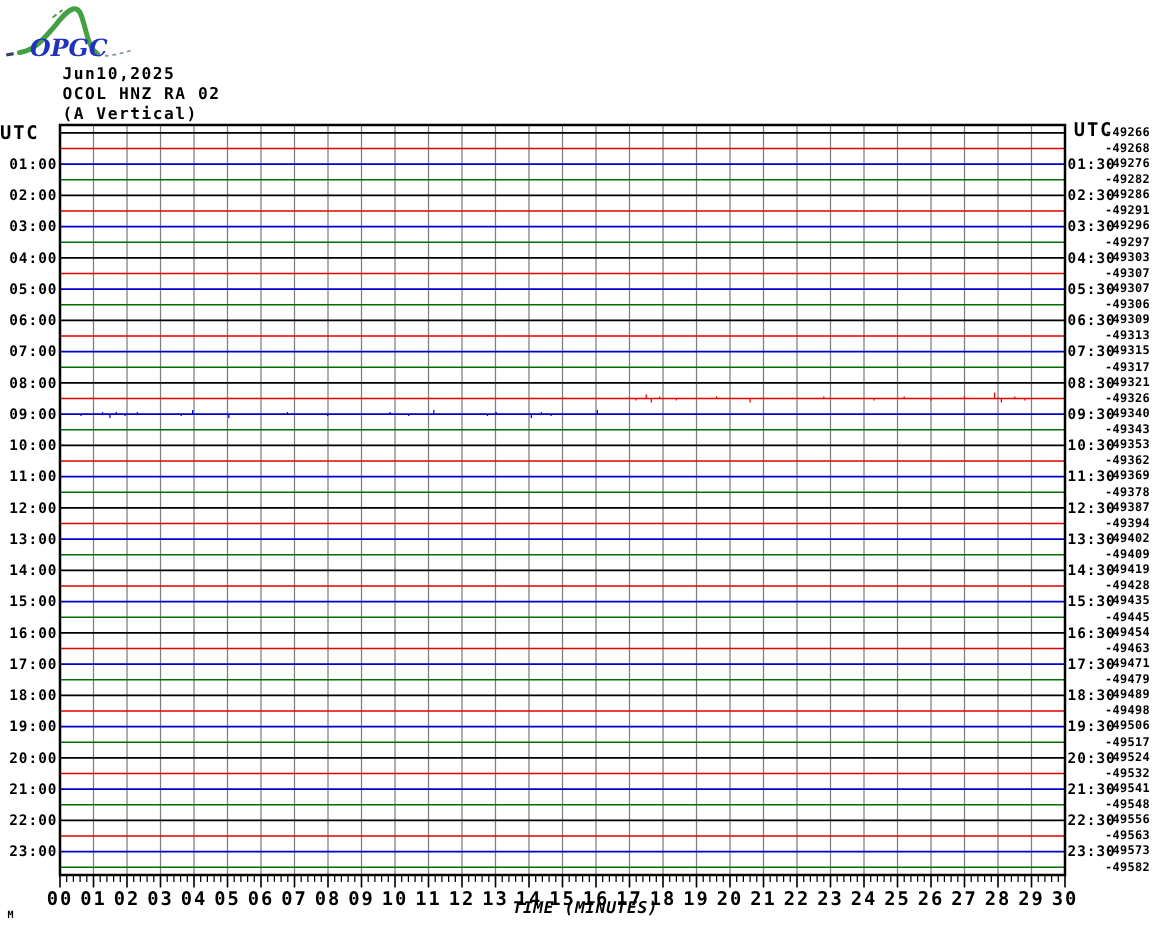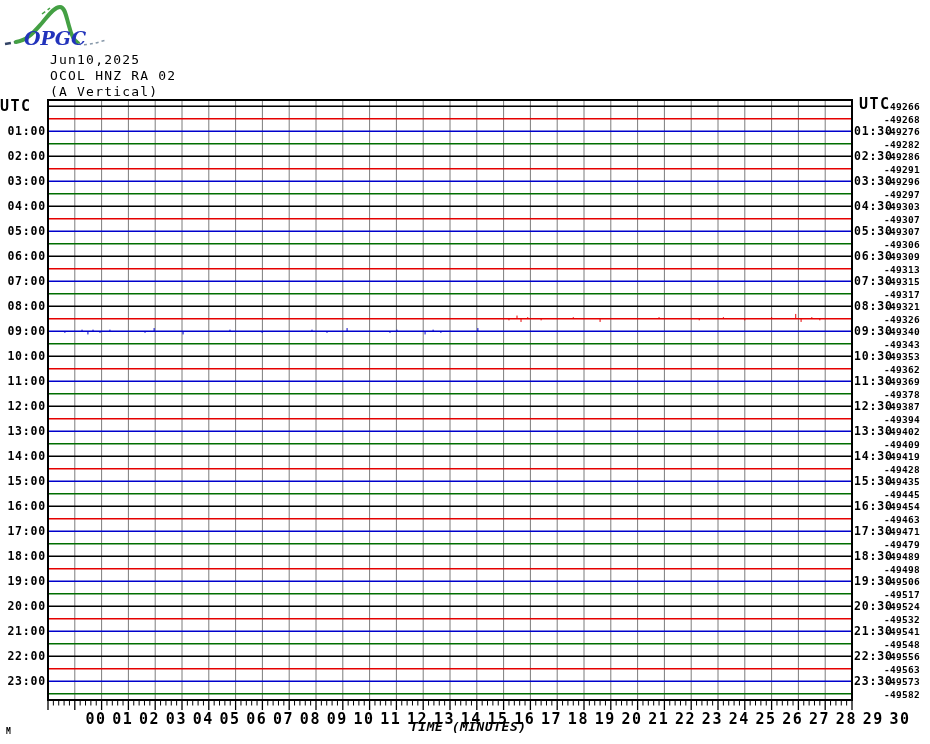--- a/index.html
+++ b/index.html
@@ -1,28 +1,28 @@
 <!DOCTYPE html>
 <html><head>
 <meta charset="utf-8">
 <style>
   html,body{margin:0;padding:0;background:#ffffff;}
   .page{position:relative;width:930px;height:744px;background:#fff;overflow:hidden;
         font-family:"DejaVu Sans Mono",monospace;color:#000;}
   .abs{position:absolute;white-space:pre;}
-  .hdr{font-size:13px;font-weight:normal;letter-spacing:1.2px;}
+  .hdr{font-size:13px;font-weight:bold;letter-spacing:1.2px;}
   .utc{font-size:15px;font-weight:bold;letter-spacing:1.5px;}
   .hourlabel{font-size:11.5px;font-weight:bold;letter-spacing:0.8px;}
   .valuelabel{font-size:9.5px;font-weight:bold;letter-spacing:0.3px;}
   .minutelabel{font-size:15px;font-weight:bold;letter-spacing:1.5px;}
   .footnote{font-size:9.5px;font-weight:bold;letter-spacing:0.2px;}
   .xtitle{font-size:13px;font-weight:bold;letter-spacing:0.5px;font-style:italic;}
   .marker{font-size:8px;font-weight:bold;}
   .labelrow{transform:translateY(-50%);}
-  .center-x{transform:translateX(-50%);margin-left:48px;}
+  .center-x{transform:translateX(-50%);}
   #plot-svg{position:absolute;left:0;top:0;}
   .logo-text{font-family:"DejaVu Serif",serif;font-style:italic;font-weight:bold;}
 </style>
 </head>
 <body>
 
 <div class="page">
 
   <svg class="abs" style="left:2px;top:2px;" width="110" height="48" viewBox="0 0 110 48">
     <path d="M 3 42 L 14 40" stroke="#334466" stroke-width="2.5" fill="none" stroke-dasharray="6 3"></path>

